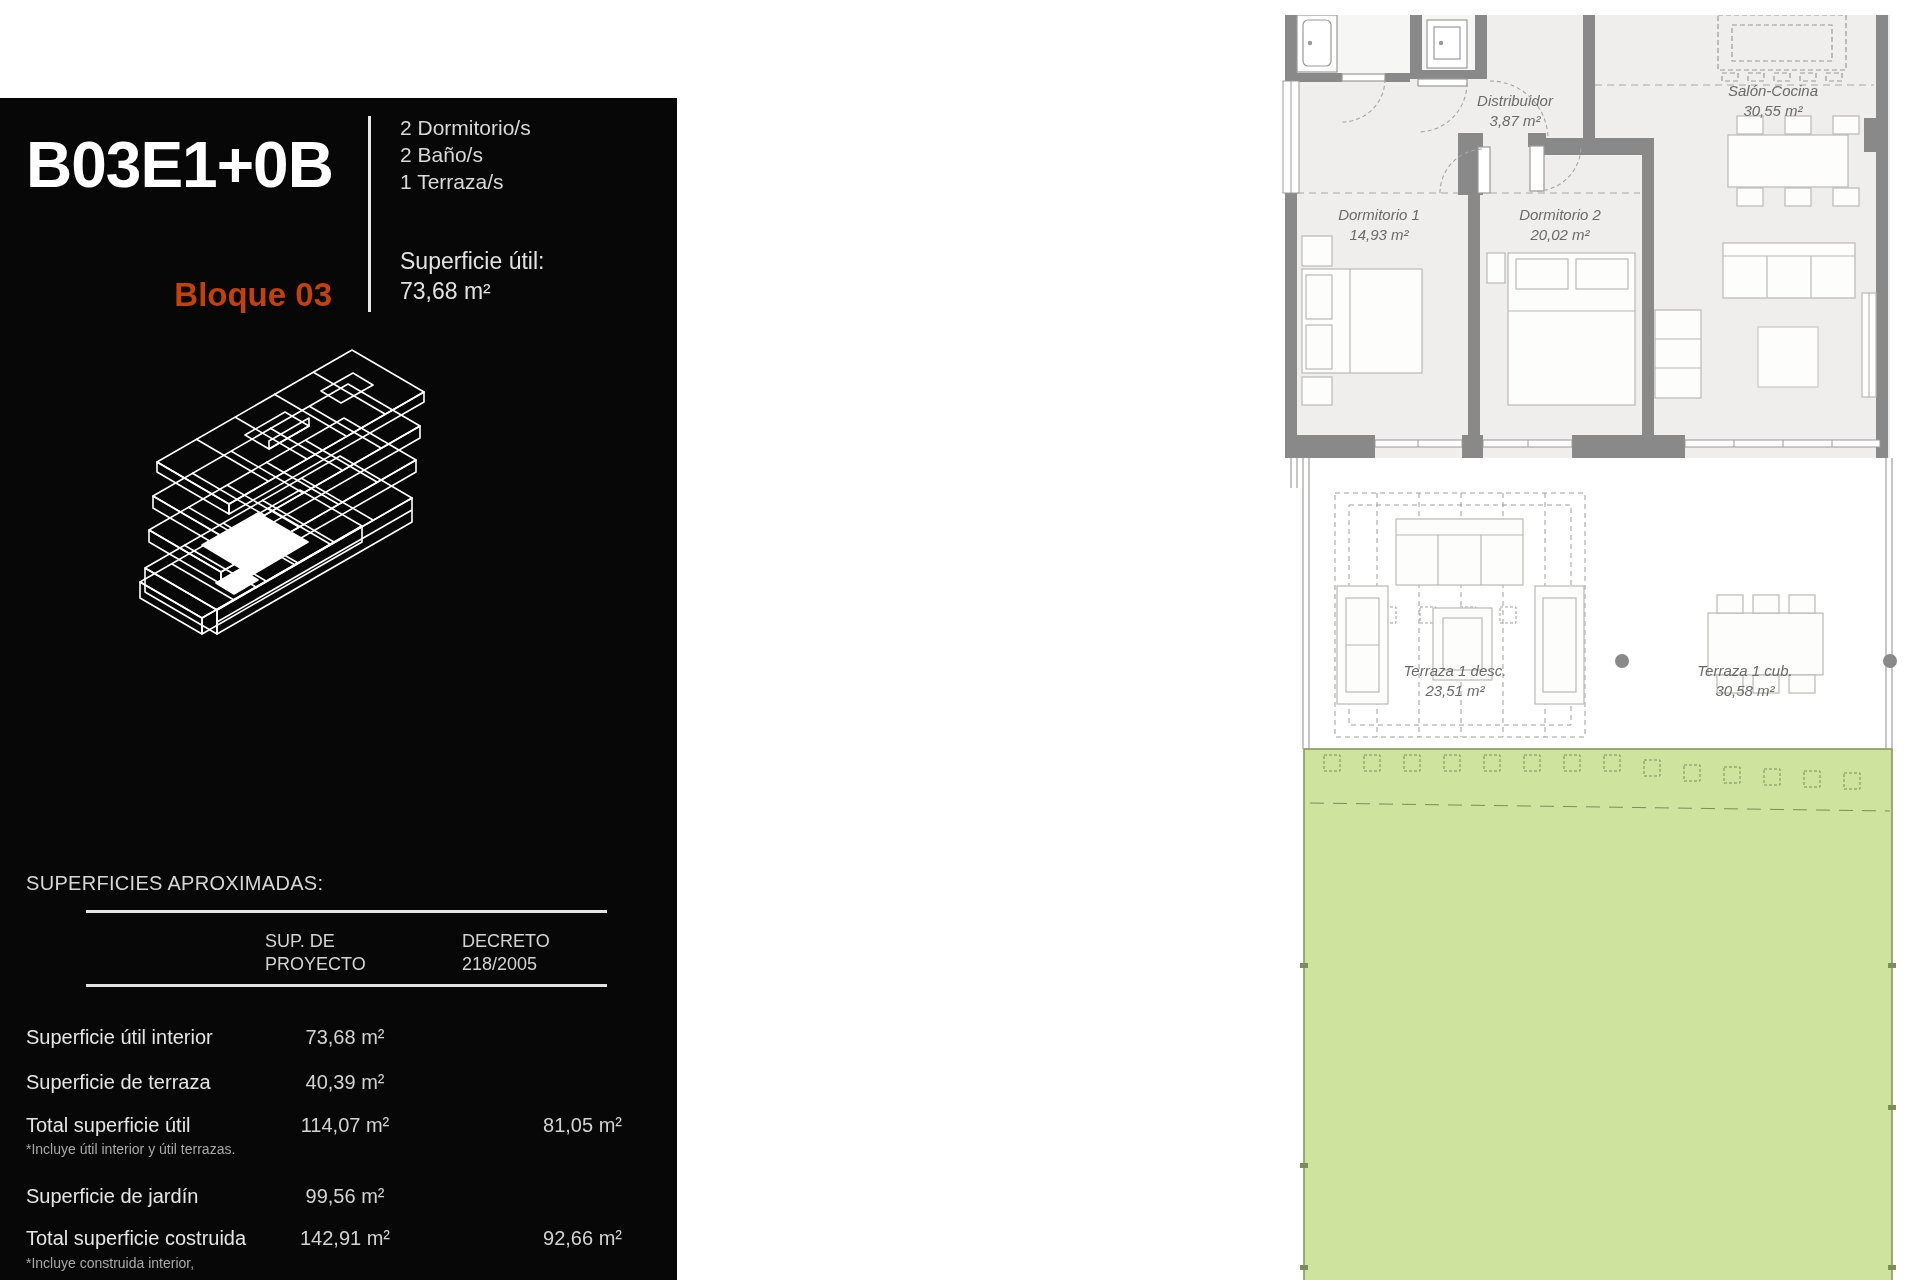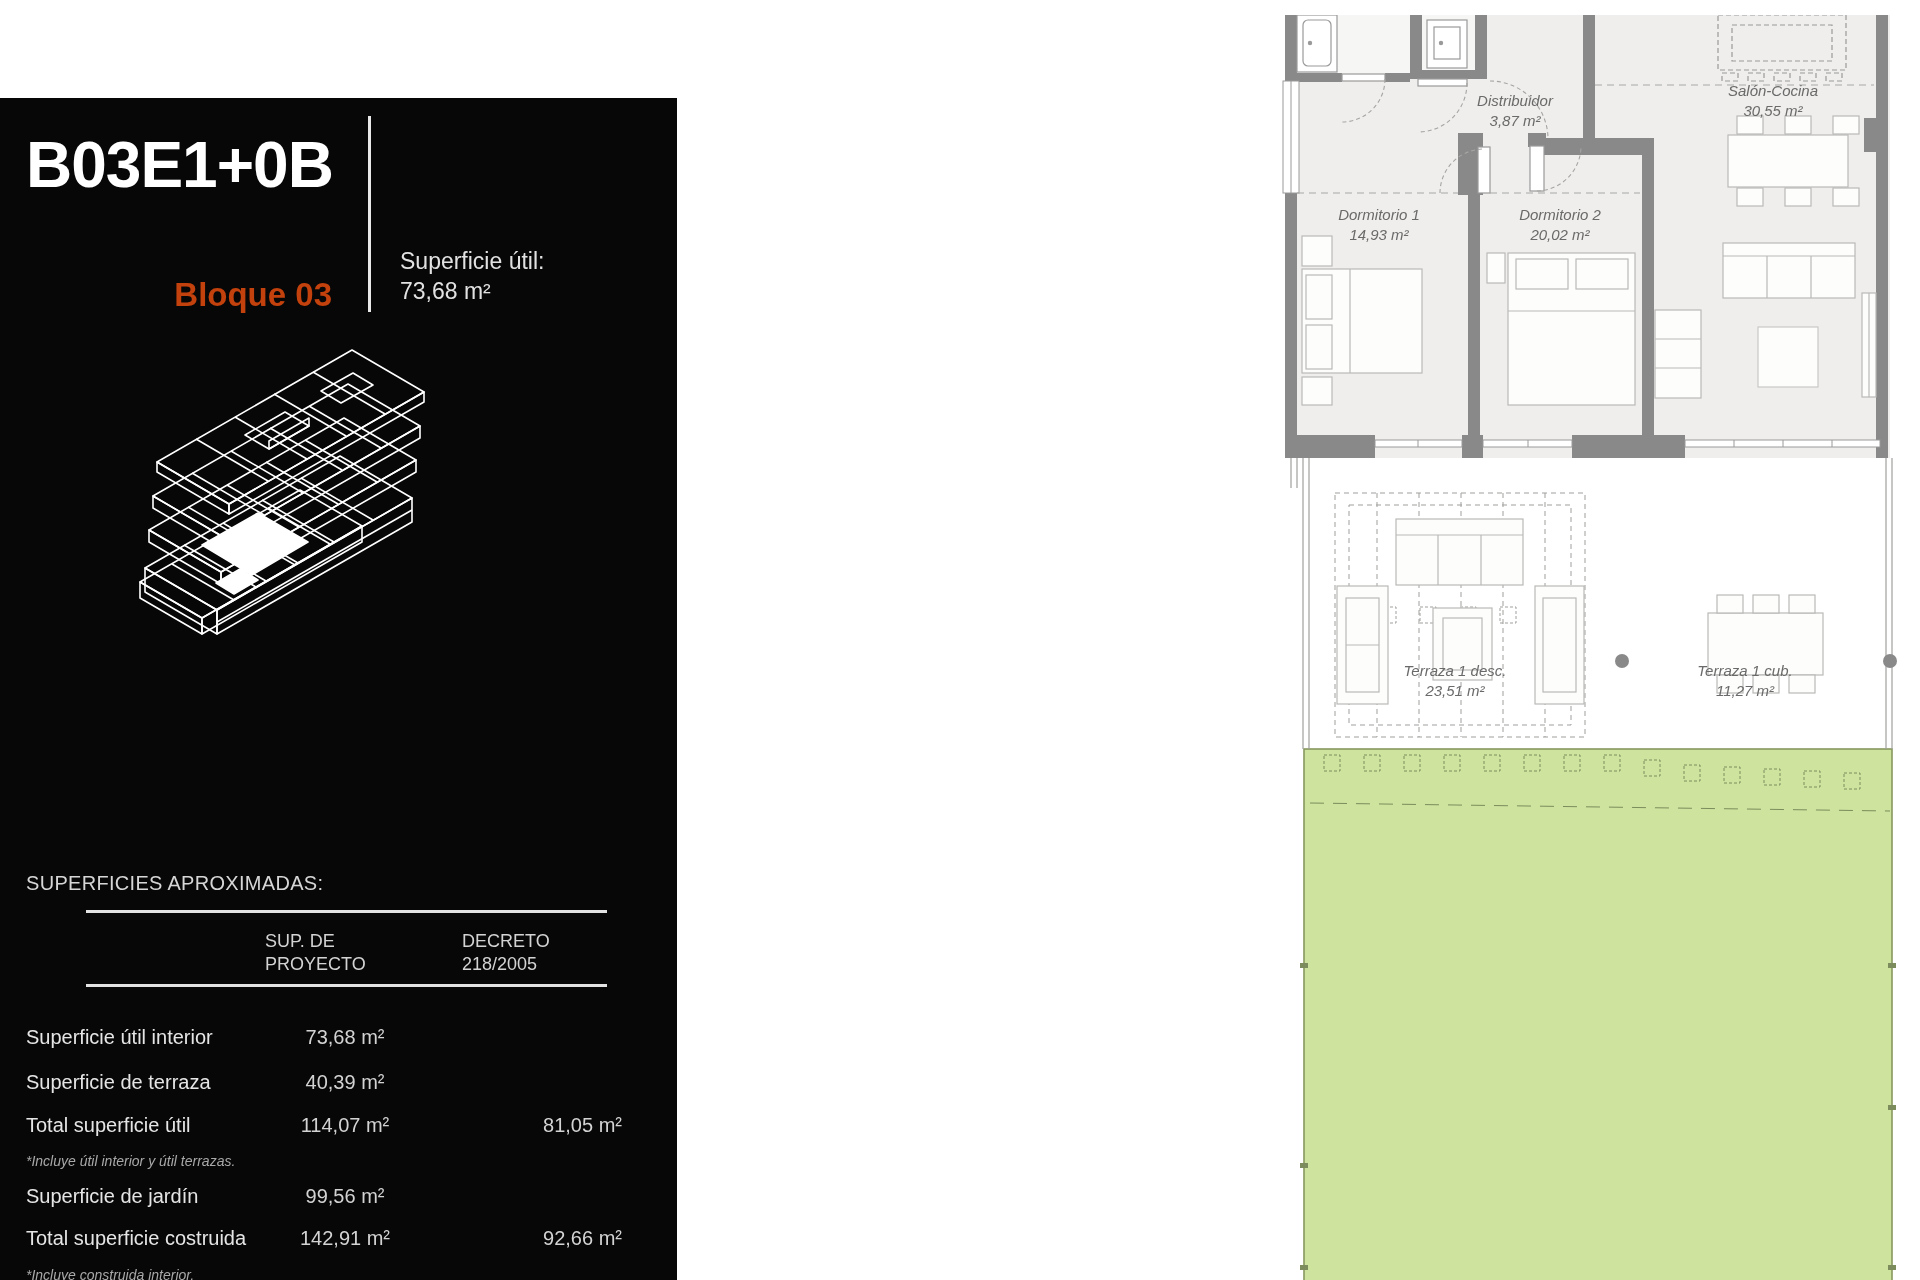--- a/index.html
+++ b/index.html
@@ -13,35 +13,40 @@
   .bloque{position:absolute;left:120px;top:178px;width:212px;text-align:right;font-size:33px;color:#c2410c;font-weight:bold;}
   .sup-lab{position:absolute;left:400px;top:150px;font-size:23px;color:#e2e2e2;}
   .sup-val{position:absolute;left:400px;top:180px;font-size:23px;color:#e2e2e2;}
   .iso{position:absolute;left:95px;top:232px;}
   .surf-title{position:absolute;left:26px;top:774px;font-size:20px;color:#d6d6d6;letter-spacing:.3px;}
   .rule{position:absolute;left:86px;width:521px;height:3px;background:#e3e3e3;}
   .th{position:absolute;width:160px;text-align:left;font-size:18px;line-height:23px;color:#d3d3d3;}
   .trow-label{position:absolute;left:26px;font-size:20px;color:#e5e5e5;}
   .trow-v1{position:absolute;left:265px;width:160px;text-align:center;font-size:20px;color:#d3d3d3;}
   .trow-v2{position:absolute;left:462px;width:160px;text-align:right;font-size:20px;color:#d3d3d3;}
-  .tnote{position:absolute;left:26px;font-size:14px;font-style:italic;color:#a8a8a8;margin-top:12px;}
+  .tnote{position:absolute;left:26px;font-size:14px;color:#a8a8a8;}
   
   .plan{position:absolute;left:1240px;top:15px;width:680px;height:1280px;}
   .plan svg{position:absolute;left:0;top:0;}
   .room-label{position:absolute;transform:translateX(-50%);text-align:center;
               font-size:15px;line-height:20px;font-style:italic;color:#6a6a6a;white-space:nowrap;}
 </style>
 </head>
 <body>
 
 <div id="stage">
 
   <div class="panel">
     <div class="unit-title">B03E1+0B</div>
     <div class="vdivider"></div>
+    <div class="specs">
+      <div>2 Dormitorio/s</div>
+      <div>2 Baño/s</div>
+      <div>1 Terraza/s</div>
+    </div>
     <div class="bloque">Bloque 03</div>
     <div class="sup-lab">Superficie útil:</div>
     <div class="sup-val">73,68 m²</div>
 
     <svg class="iso" width="370" height="480" viewBox="0 0 370 480">
       <g stroke="#ffffff" stroke-width="1.6" fill="none" stroke-linejoin="round">
 
         <g>
           <polygon points="62,132 257,20 329,62 134,174"></polygon>
           <polygon points="134,174 329,62 329,72 134,184"></polygon>
@@ -356,16 +361,16 @@
     <div class="room-label" style="left:320px;top:190px">
       <div>Dormitorio 2</div>
         <div>20,02 m²</div>
     </div>
     <div class="room-label" style="left:215px;top:646px">
       <div>Terraza 1 desc.</div>
         <div>23,51 m²</div>
     </div>
     <div class="room-label" style="left:505px;top:646px">
       <div>Terraza 1 cub.</div>
-        <div>11,27 m²</div>
+        <div>30,58 m²</div>
     </div>
   </div>
 </div>
 
 </body></html>

